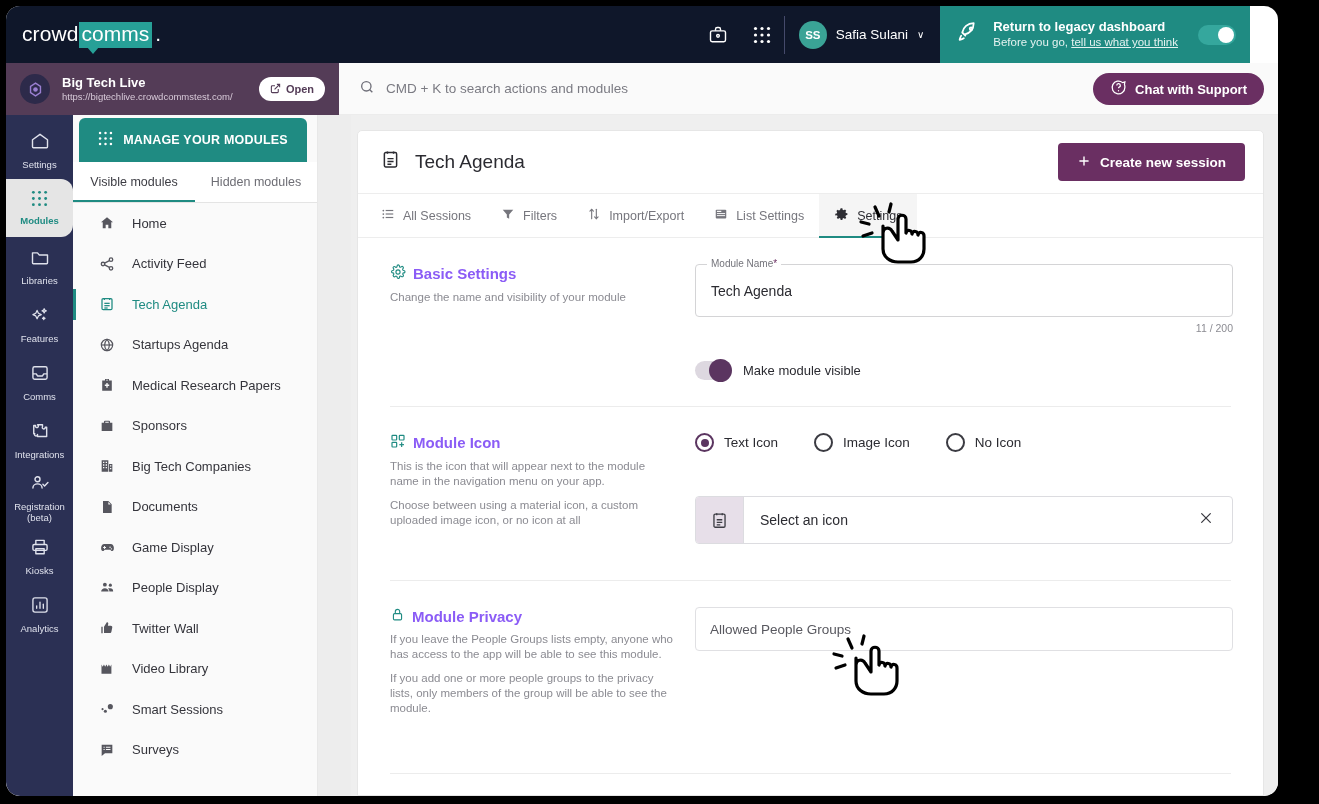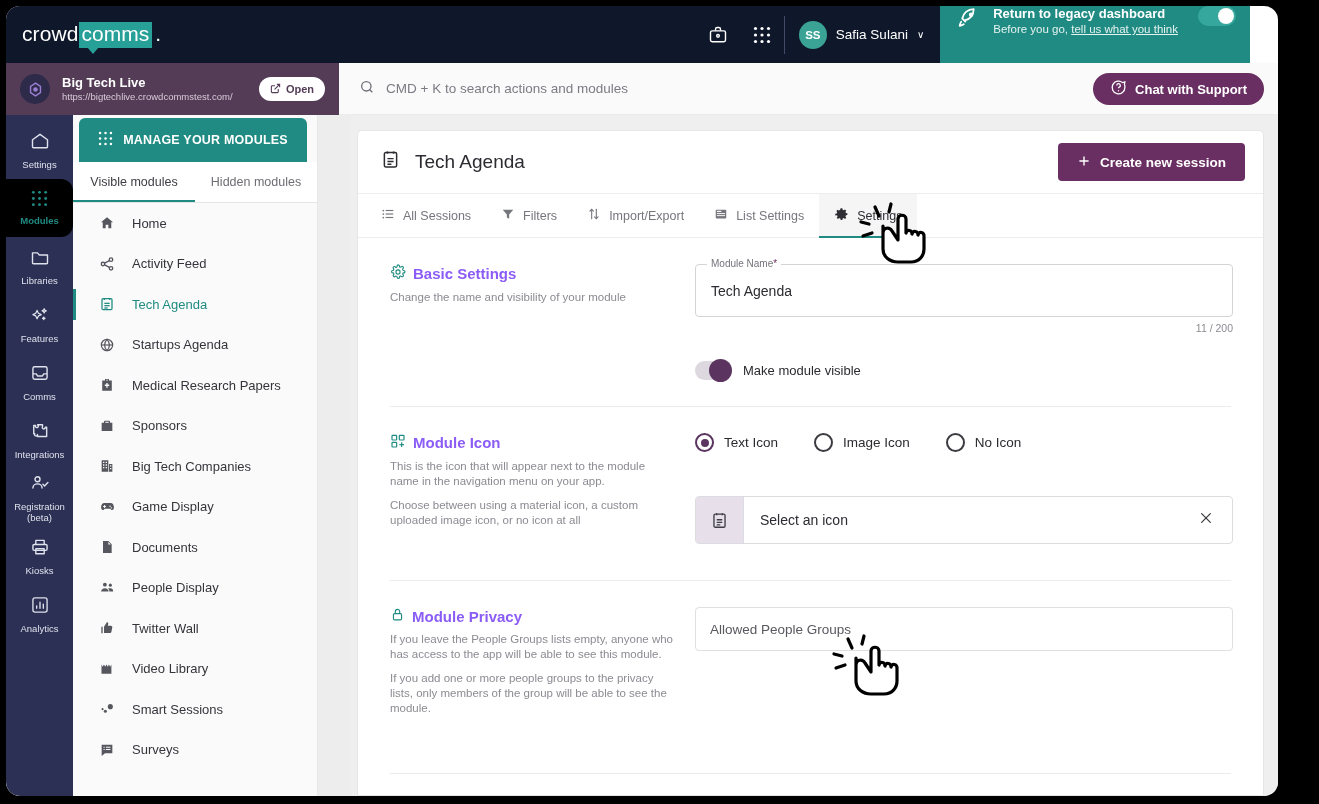--- a/index.html
+++ b/index.html
@@ -45,21 +45,21 @@
   }
   .tb-divider { width:1px; height:38px; background:#454a6b; }
   .user-chip { display:flex; align-items:center; gap:9px; padding:0 16px 0 14px; height:57px; }
   .avatar {
     width:28px;height:28px;border-radius:50%;background:#3aa396;color:#fff;
     display:flex;align-items:center;justify-content:center;font-size:11.5px;font-weight:bold;
   }
   .user-name { color:#fff; font-size:13.5px; }
   .caret { color:#fff; font-size:10px; }
   .legacy {
-    height:57px; background:#1f8b82; display:flex; 
+    height:57px; background:#1f8b82; display:flex; align-items:center;
     gap:12px; padding:0 14px 0 16px; min-width:307px;
   }
   .legacy-txt .l1 { color:#fff; font-size:13px; font-weight:bold; line-height:16px; }
   .legacy-txt .l2 { color:#e6f3f1; font-size:11.5px; line-height:15px; }
   .legacy-txt .l2 u { cursor:pointer; }
   .legacy-toggle {
     width:38px;height:20px;border-radius:10px;background:#35a79d;position:relative;margin-left:8px;
   }
   .legacy-toggle:after{
     content:"";position:absolute;right:2px;top:2px;width:16px;height:16px;border-radius:50%;background:#fff;
@@ -99,21 +99,21 @@
     position:absolute; left:0; top:109px; width:67px; height:681px;
     background:#2b3054; border-radius:0 0 0 14px;
     padding-top:6px;
   }
   .rail-item {
     height:58px; display:flex; flex-direction:column; align-items:center; justify-content:center;
     gap:4px; color:#dfe1ec; cursor:pointer; position:relative;
   }
   .rail-item .rl { font-size:9.5px; line-height:11px; text-align:center; }
   .rail-item.active {
-    background:#000000; color:#1f8b82; border-radius:0 12px 12px 0;
+    background:#e5e5e5; color:#1f8b82; border-radius:0 12px 12px 0;
     width:67px; box-shadow: 0 0 0 0;
   }
   .rail-item.active::before{
     content:""; position:absolute; left:0; top:-12px; width:12px; height:12px;
     background:#2b3054;
   }
   .rail-item.active .rl { font-weight:bold; }
 
   
   .modpanel {
@@ -525,33 +525,33 @@
       <div class="modrow">
         <span class="mi">
             <svg width="16" height="16" viewBox="0 0 24 24" fill="currentColor">
               <path d="M4 3.5h10v17H4zm2 2v2h2v-2zm4 0v2h2v-2zm-4 4v2h2v-2zm4 0v2h2v-2zm-4 4v2h2v-2zm4 0v2h2v-2zM15 9h5v11.5h-5zm1.5 2v1.8h2V11zm0 4v1.8h2V15z"></path>
             </svg>
           </span>
         <span>Big Tech Companies</span>
       </div>
       <div class="modrow">
         <span class="mi">
+            <svg width="16" height="16" viewBox="0 0 24 24" fill="currentColor">
+              <path d="M6 3h8l5 5v13H6zm8 1.6V8.3h3.6zM8.5 12h7v1.5h-7zm0 3.2h7v1.5h-7z"></path>
+            </svg>
+          </span>
+        <span>Documents</span>
+      </div>
+      <div class="modrow">
+        <span class="mi">
             <svg width="17" height="17" viewBox="0 0 24 24" fill="currentColor">
               <path d="M7.5 7h9c2.6 0 4.3 2.3 4.5 5.2.2 2.6-.6 4.6-2.3 4.8-1.2.1-1.9-.8-2.6-1.8h-8.2c-.7 1-1.4 1.9-2.6 1.8-1.7-.2-2.5-2.2-2.3-4.8C3.2 9.3 4.9 7 7.5 7zm-.3 3v1.4H5.8v1.3h1.4v1.4h1.3v-1.4H9.9v-1.3H8.5V10zm8.4.6a1 1 0 1 0 0 2 1 1 0 0 0 0-2zm2 2.3a1 1 0 1 0 0 2 1 1 0 0 0 0-2z"></path>
             </svg>
           </span>
         <span>Game Display</span>
-      </div>
-      <div class="modrow">
-        <span class="mi">
-            <svg width="16" height="16" viewBox="0 0 24 24" fill="currentColor">
-              <path d="M6 3h8l5 5v13H6zm8 1.6V8.3h3.6zM8.5 12h7v1.5h-7zm0 3.2h7v1.5h-7z"></path>
-            </svg>
-          </span>
-        <span>Documents</span>
       </div>
       <div class="modrow">
         <span class="mi">
             <svg width="17" height="17" viewBox="0 0 24 24" fill="currentColor">
               <circle cx="8.3" cy="8" r="2.7"></circle>
               <circle cx="16" cy="8.7" r="2.2"></circle>
               <path d="M3 17.5c0-2.7 2.4-4.5 5.3-4.5s5.3 1.8 5.3 4.5z"></path>
               <path d="M14.6 17.5c0-1.9-.8-3.3-2-4.1.9-.4 2-.5 3.4-.5 2.4 0 4 1.6 4 4.6z"></path>
             </svg>
           </span>

